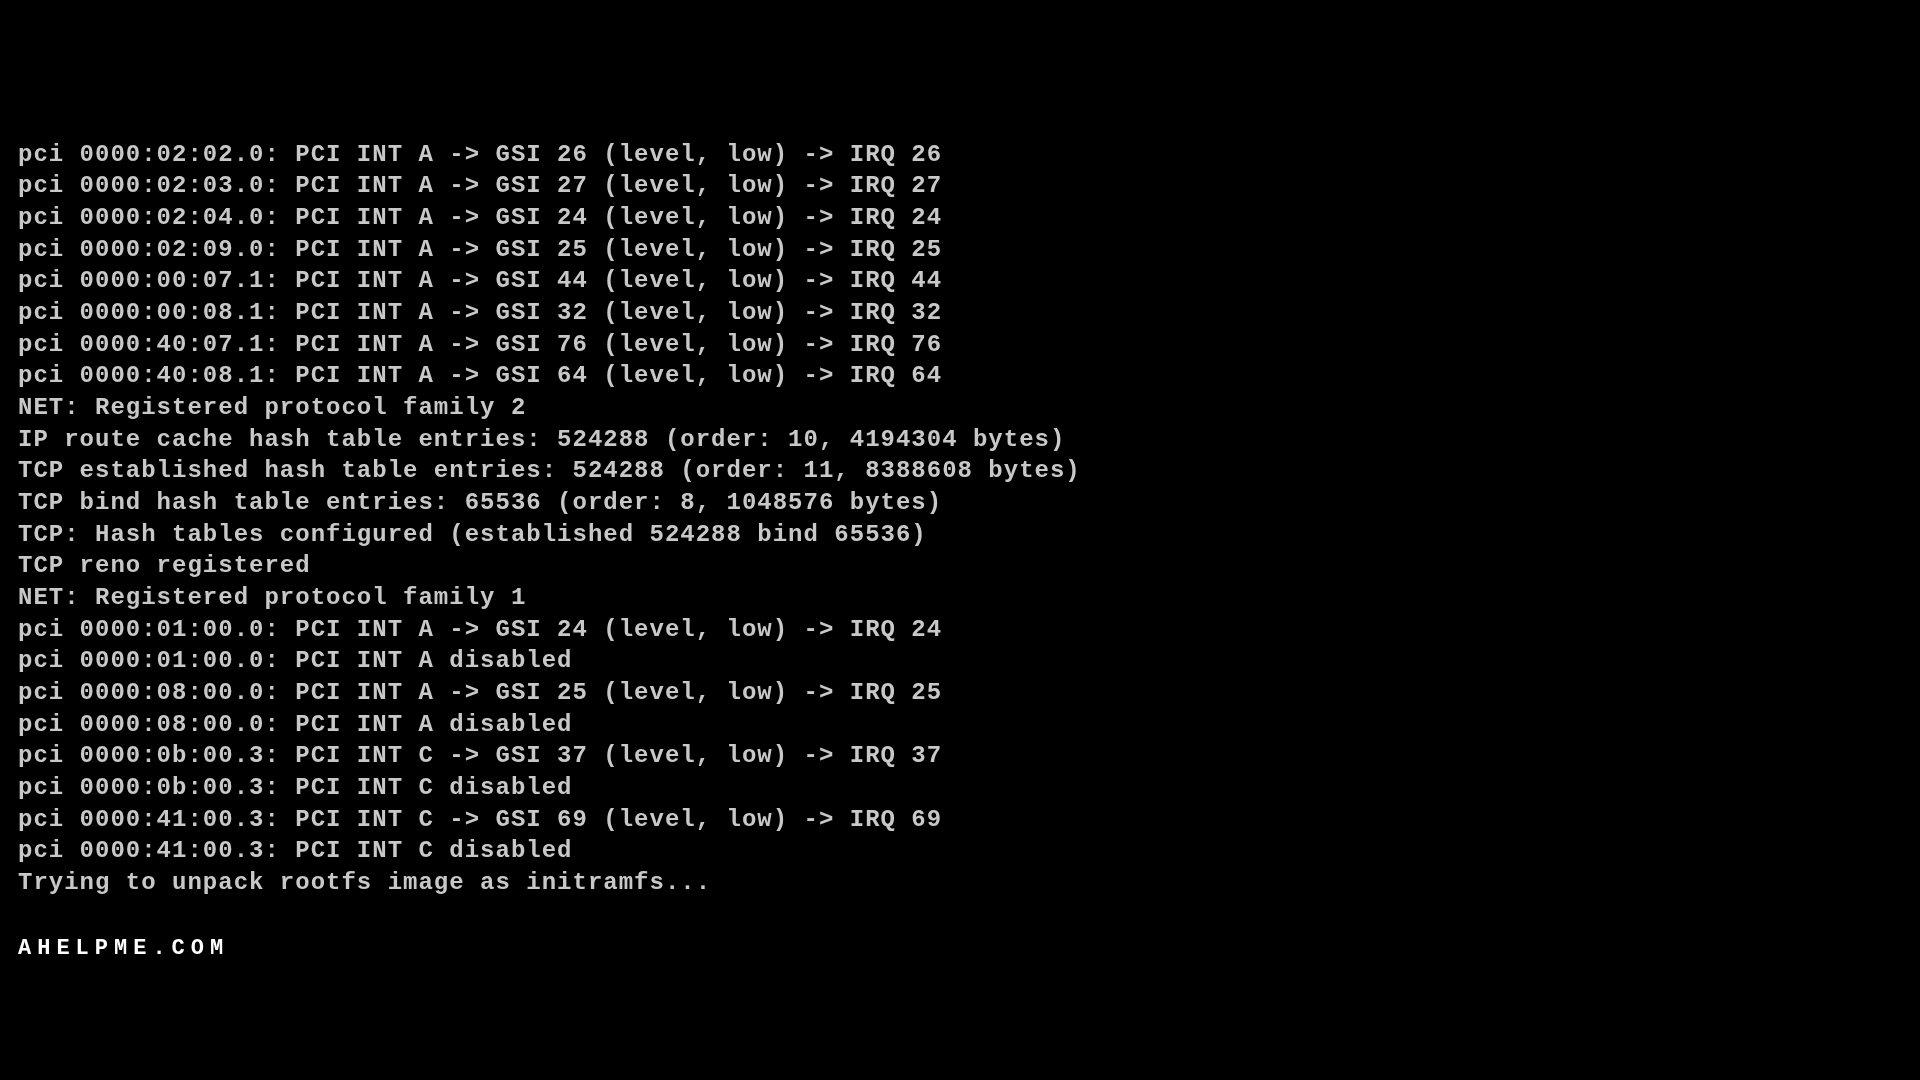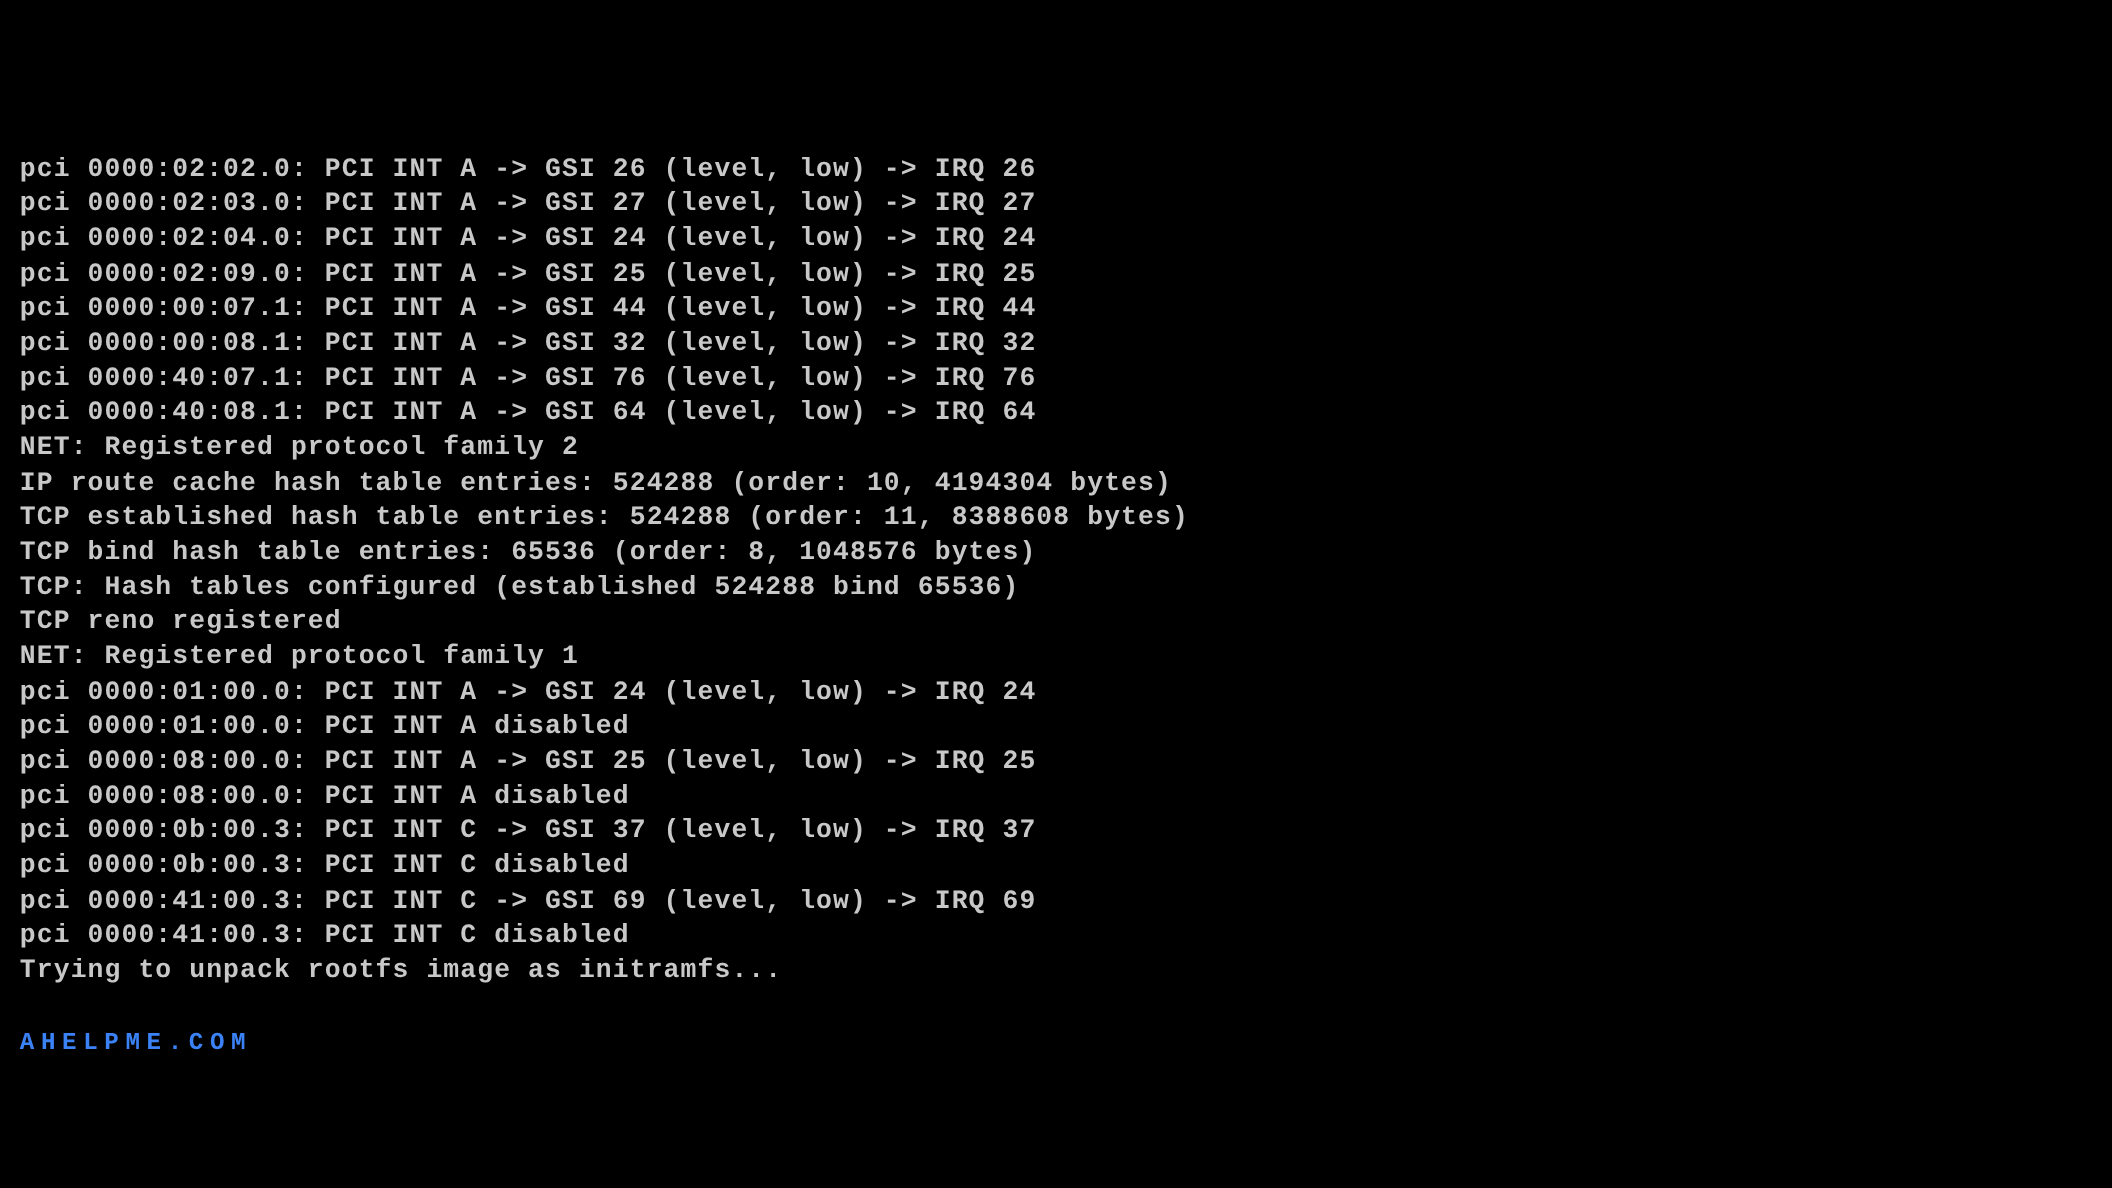--- a/index.html
+++ b/index.html
@@ -19,21 +19,21 @@
       letter-spacing: 1px;
       width: 1920px;
       height: 1080px;
       overflow: hidden;
       white-space: pre;
     }
     .console-line {
       display: block;
     }
     .watermark {
-      color: #3b82f6;
+      color: #ffffff;
       letter-spacing: 6px;
       font-size: 22px;
       margin-top: 4px;
     }
   </style>
 </head>
 <body>
 
 
 

